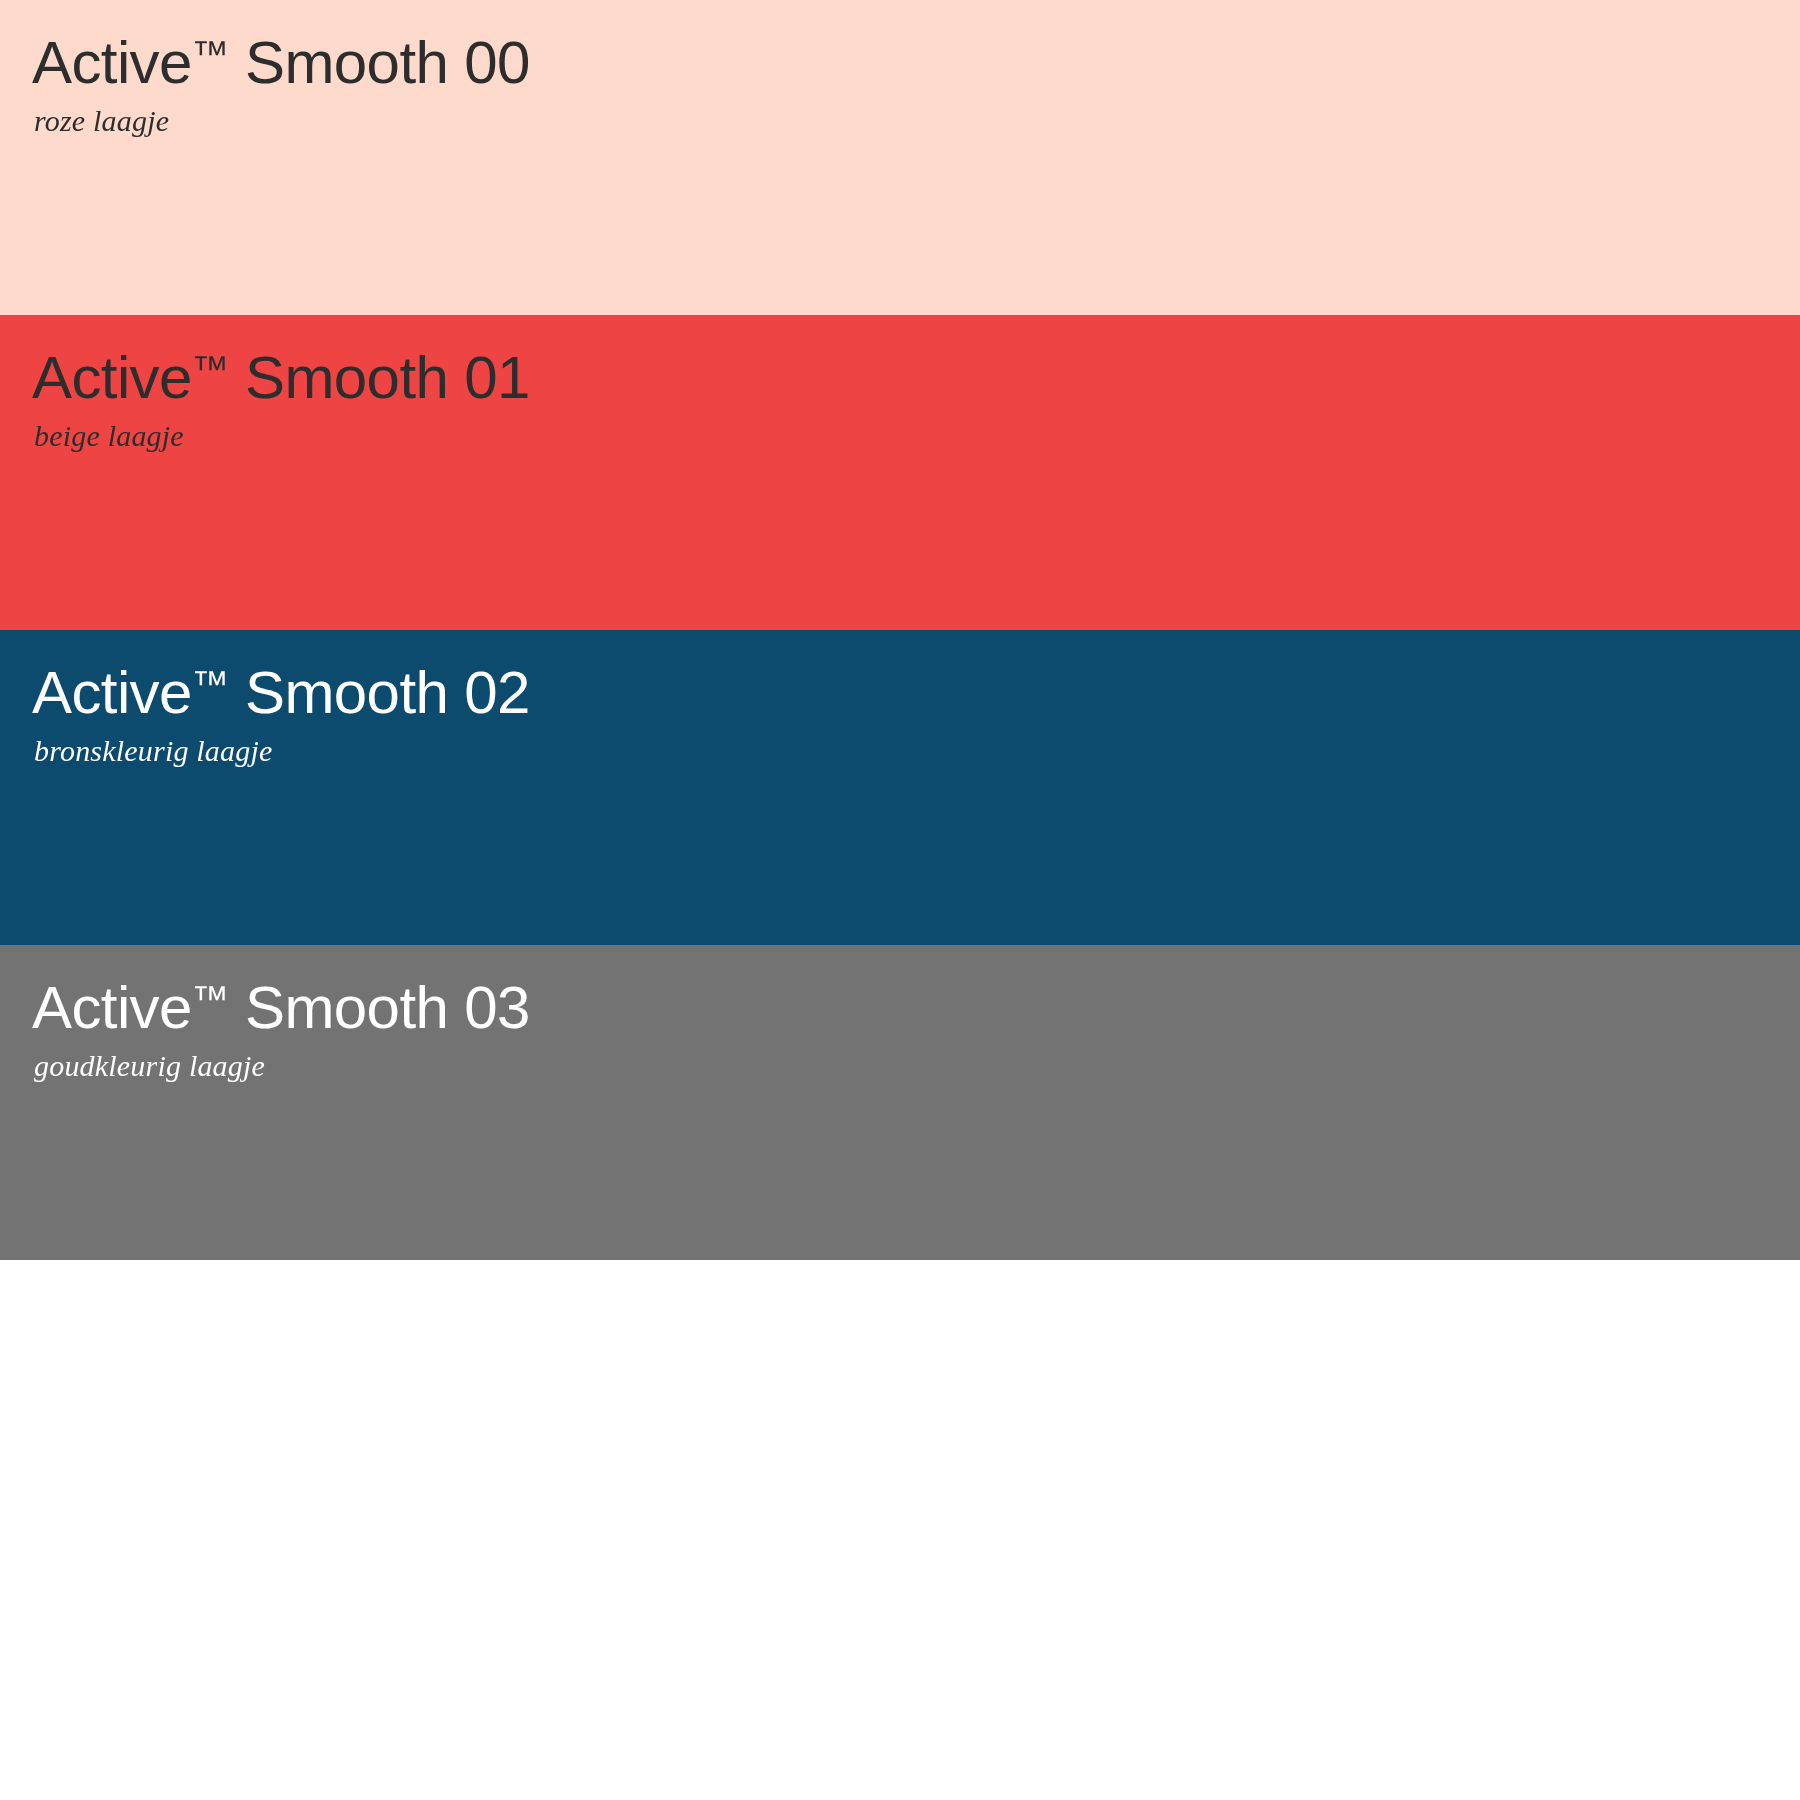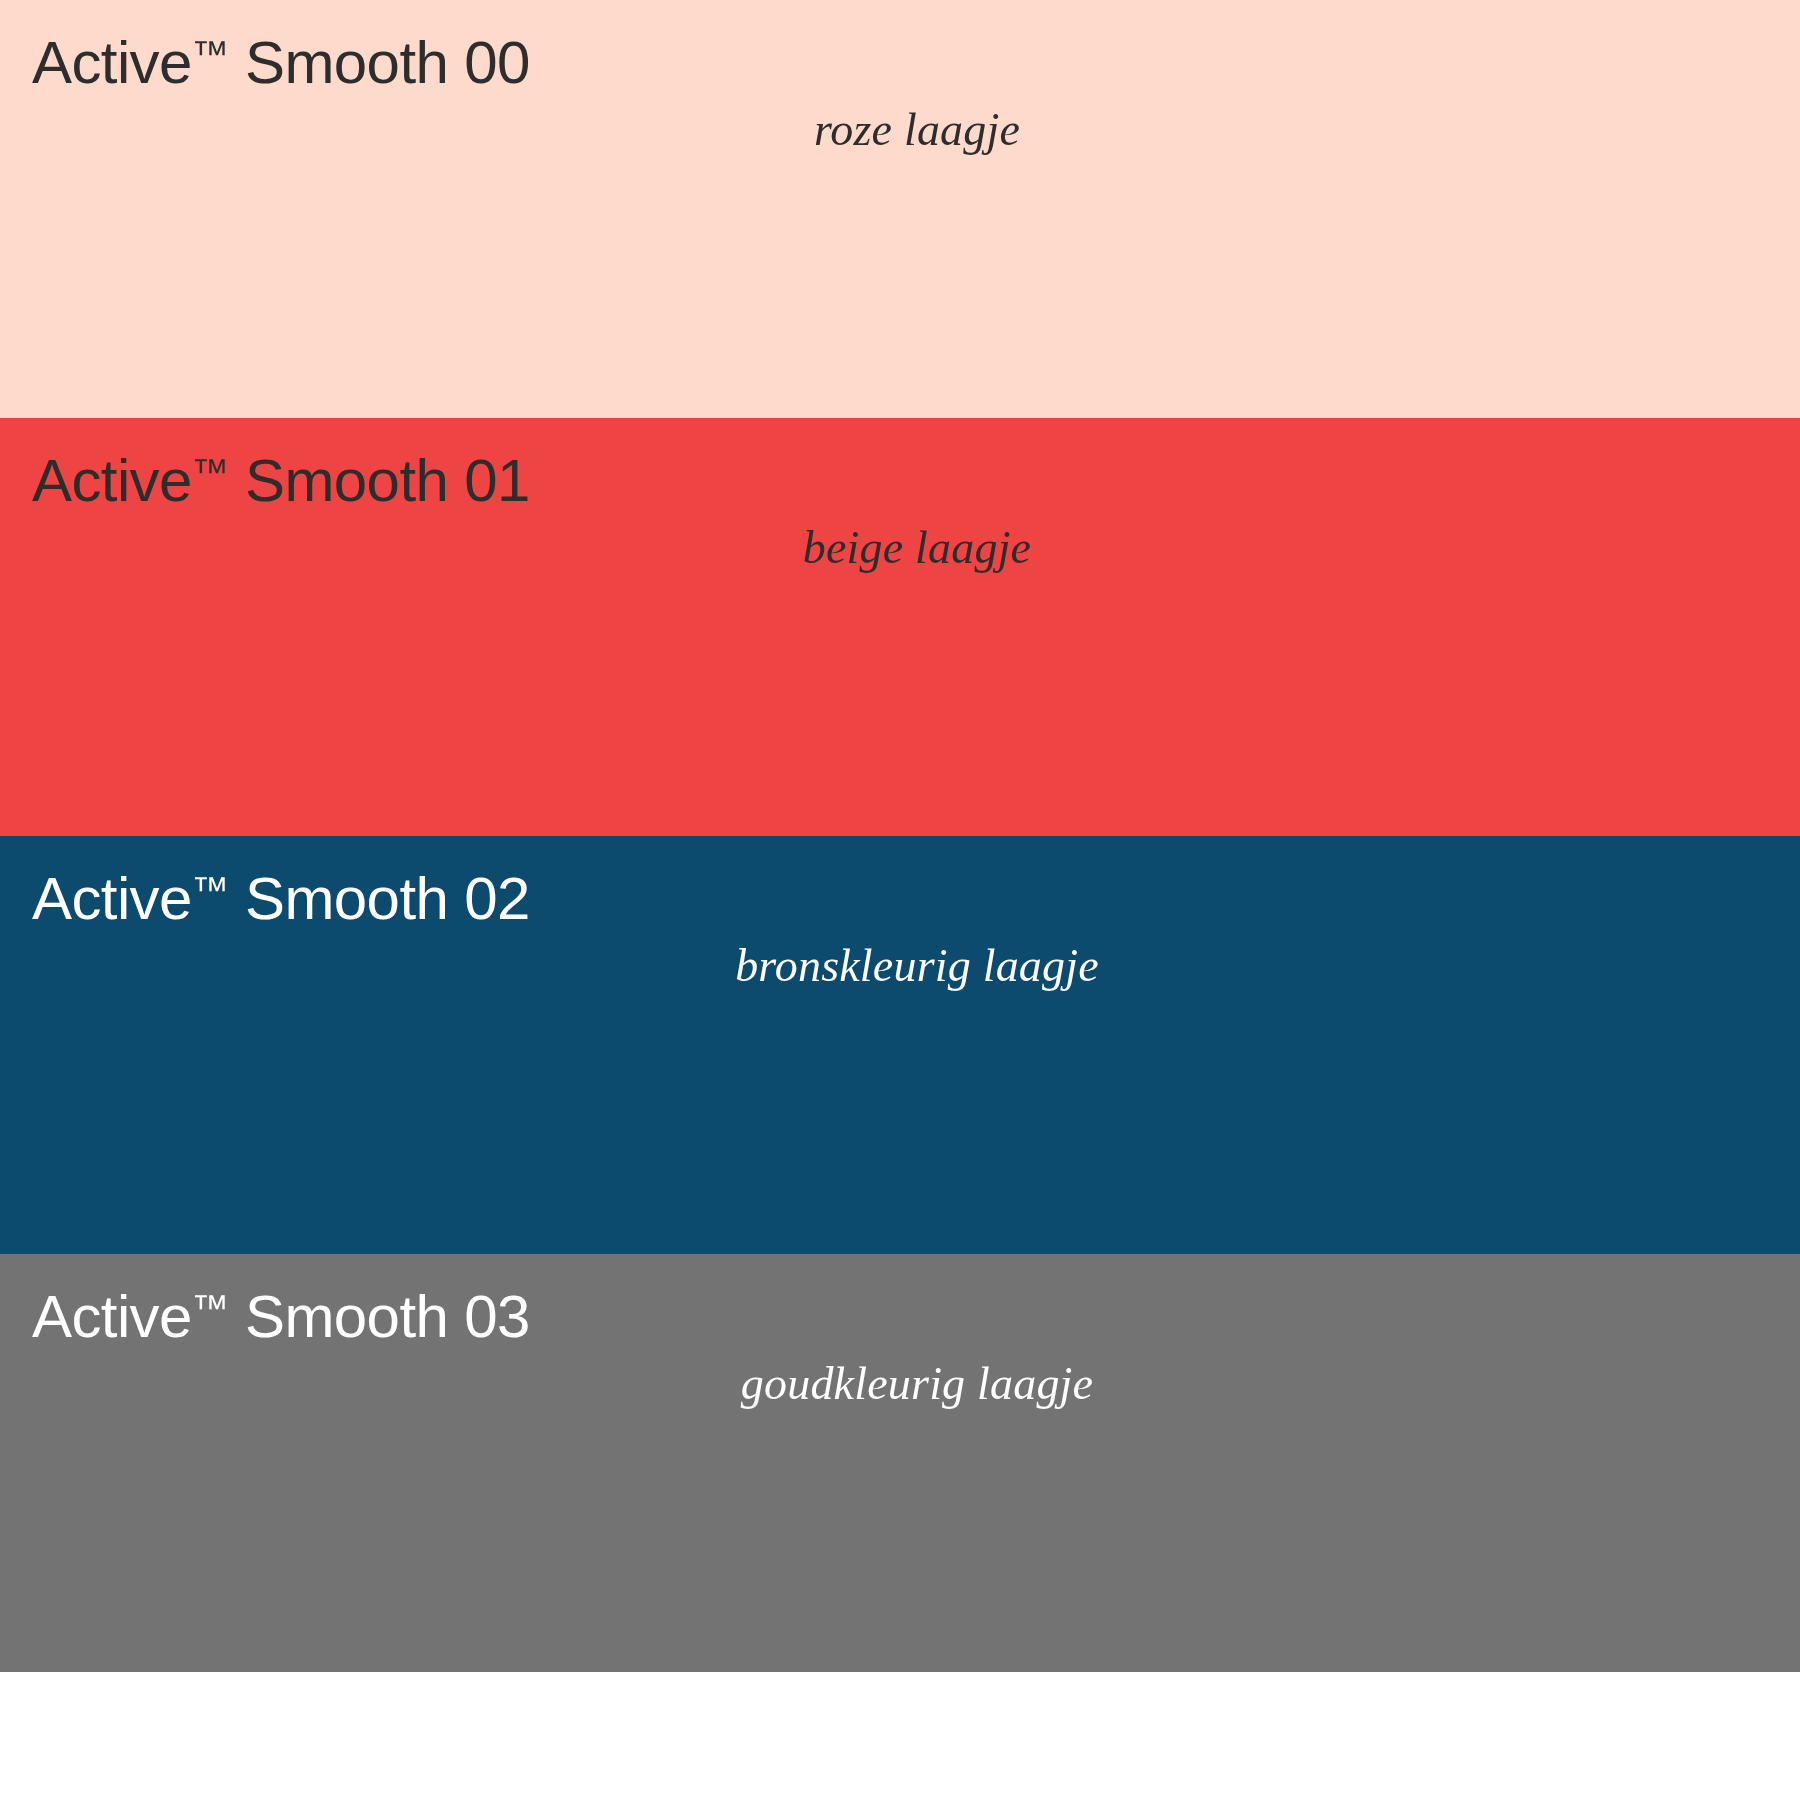--- a/index.html
+++ b/index.html
@@ -7,21 +7,21 @@
     margin: 0;
     padding: 0;
     width: 1800px;
     height: 1800px;
     overflow: hidden;
     background: #ffffff;
   }
 
   #palette {
     width: 1800px;
-    height: 1672px;
+    height: 1260px;
     display: flex;
     flex-direction: column;
   }
 
   .swatch {
     position: relative;
     flex: 1 1 0;
     box-sizing: border-box;
     padding: 32px 0 0 32px;
     overflow: hidden;
@@ -35,27 +35,26 @@
     letter-spacing: -0.6px;
     margin: 0;
     padding: 0;
     white-space: nowrap;
   }
 
   .swatch-subtitle {
     font-family: "Liberation Serif", "DejaVu Serif", serif;
     font-style: italic;
     font-weight: 400;
-    font-size: 46px;
+    font-size: 30px;
     line-height: 1.18;
     letter-spacing: 0.2px;
     margin: 10px 0 0 2px;
     padding: 0;
     white-space: nowrap;
-    text-align: center;
   }
 
   
   .tm {
     font-size: 0.62em;
     vertical-align: 0.42em;
     letter-spacing: 0;
   }
 </style>
 </head>

